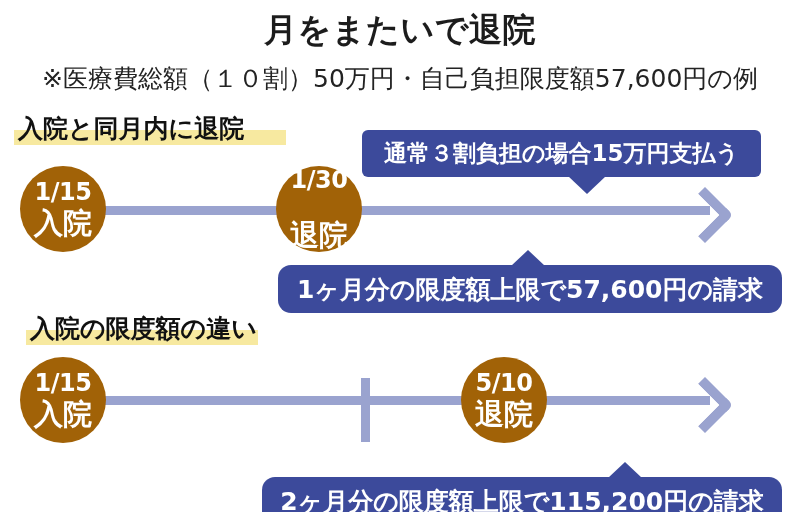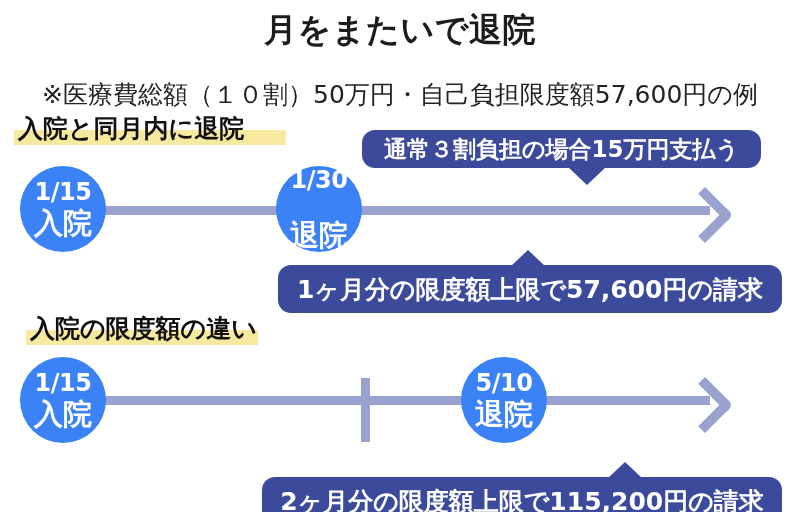--- a/index.html
+++ b/index.html
@@ -37,21 +37,20 @@
   }
   .page-subtitle {
     position: absolute;
     left: 0; top: 62px;
     width: 800px;
     text-align: center;
     font-size: 25px;
     font-weight: 400;
     color: #232323;
     white-space: nowrap;
-    margin-top: 16px;
   }
 
   
   .section-label {
     position: absolute;
     font-size: 25px;
     font-weight: 700;
     color: #111111;
     white-space: nowrap;
     line-height: 1;
@@ -104,21 +103,21 @@
     z-index: 1;
   }
   #month-divider-2 { left: 361px; top: 378px; }
 
   
   .event-circle {
     position: absolute;
     width: 86px;
     height: 86px;
     border-radius: 50%;
-    background: #3b82f6;
+    background: #a16207;
     color: #ffffff;
     display: flex;
     flex-direction: column;
     align-items: center;
     justify-content: center;
     z-index: 3;
     line-height: 1.05;
   }
   .event-circle .ev-date {
     font-size: 24px;
@@ -161,22 +160,23 @@
   }
   .callout .ptr.up {
     top: -15px;
     border-left: 17px solid transparent;
     border-right: 17px solid transparent;
     border-bottom: 16px solid #3c4a9b;
   }
 
   #callout-copay {
     left: 362px; top: 130px;
-    width: 399px; height: 38px;
+    width: 399px; height: 47px;
     font-size: 23px;
+    border-radius: 6px;
   }
   #callout-copay .ptr.down { left: 206px; }
 
   #callout-limit-1 {
     left: 278px; top: 265px;
     width: 504px; height: 48px;
     font-size: 25px;
   }
   #callout-limit-1 .ptr.up { left: 233px; }
 

